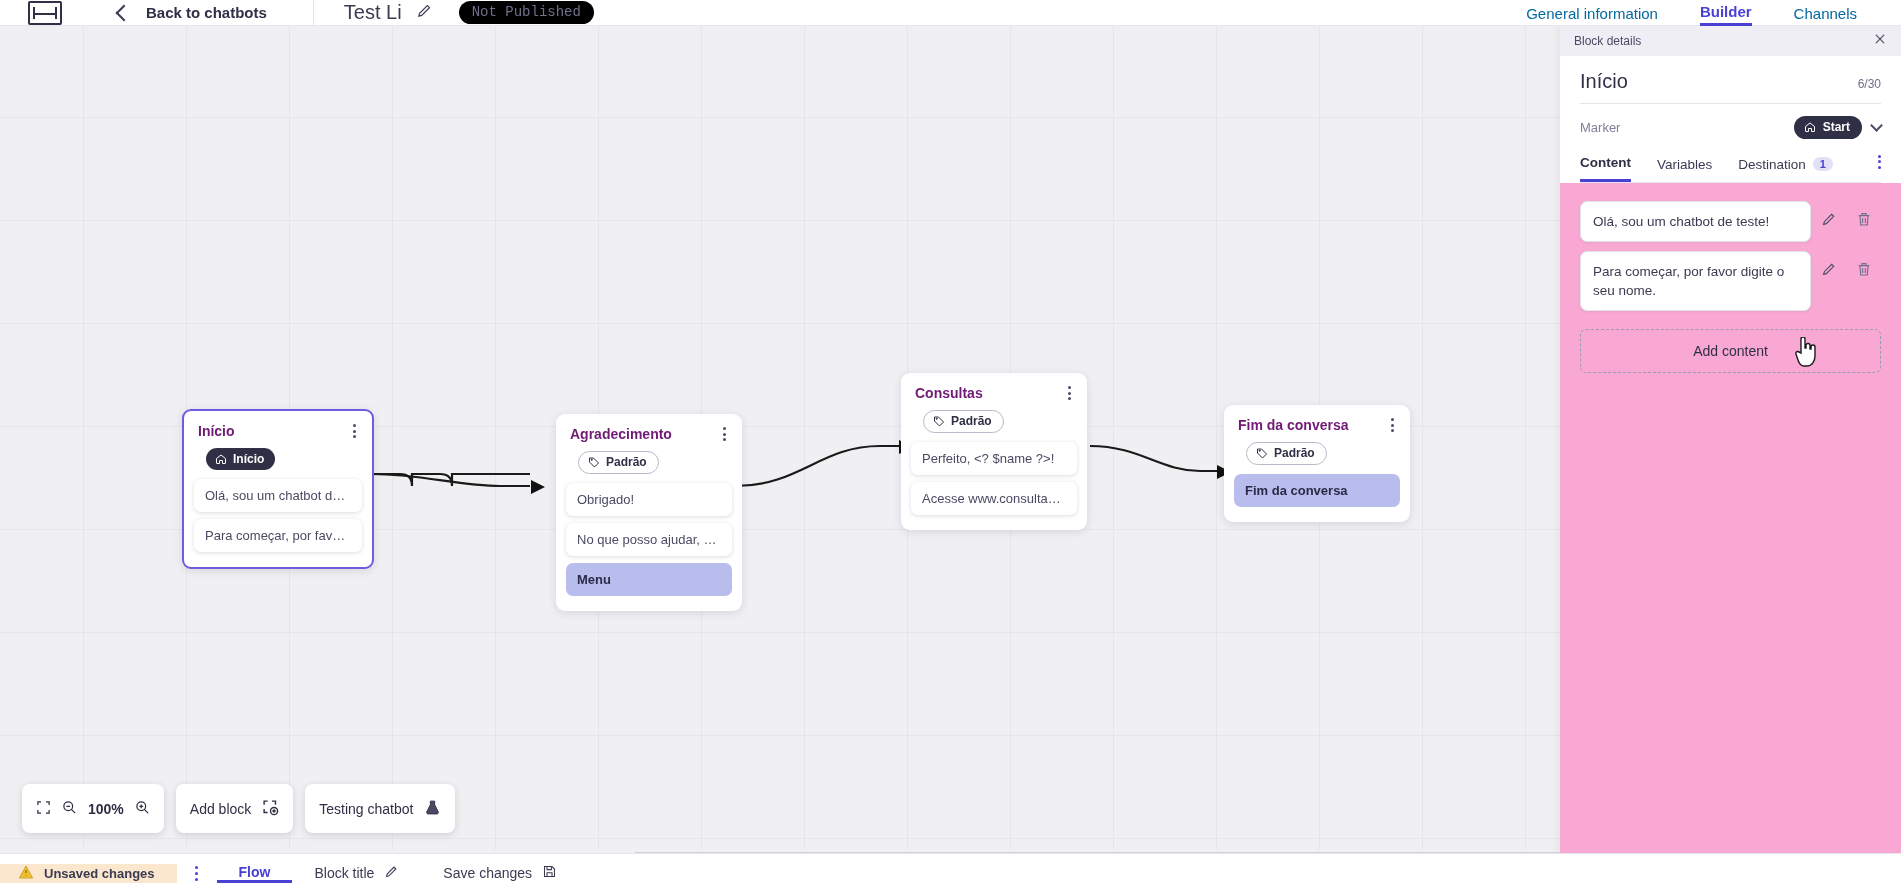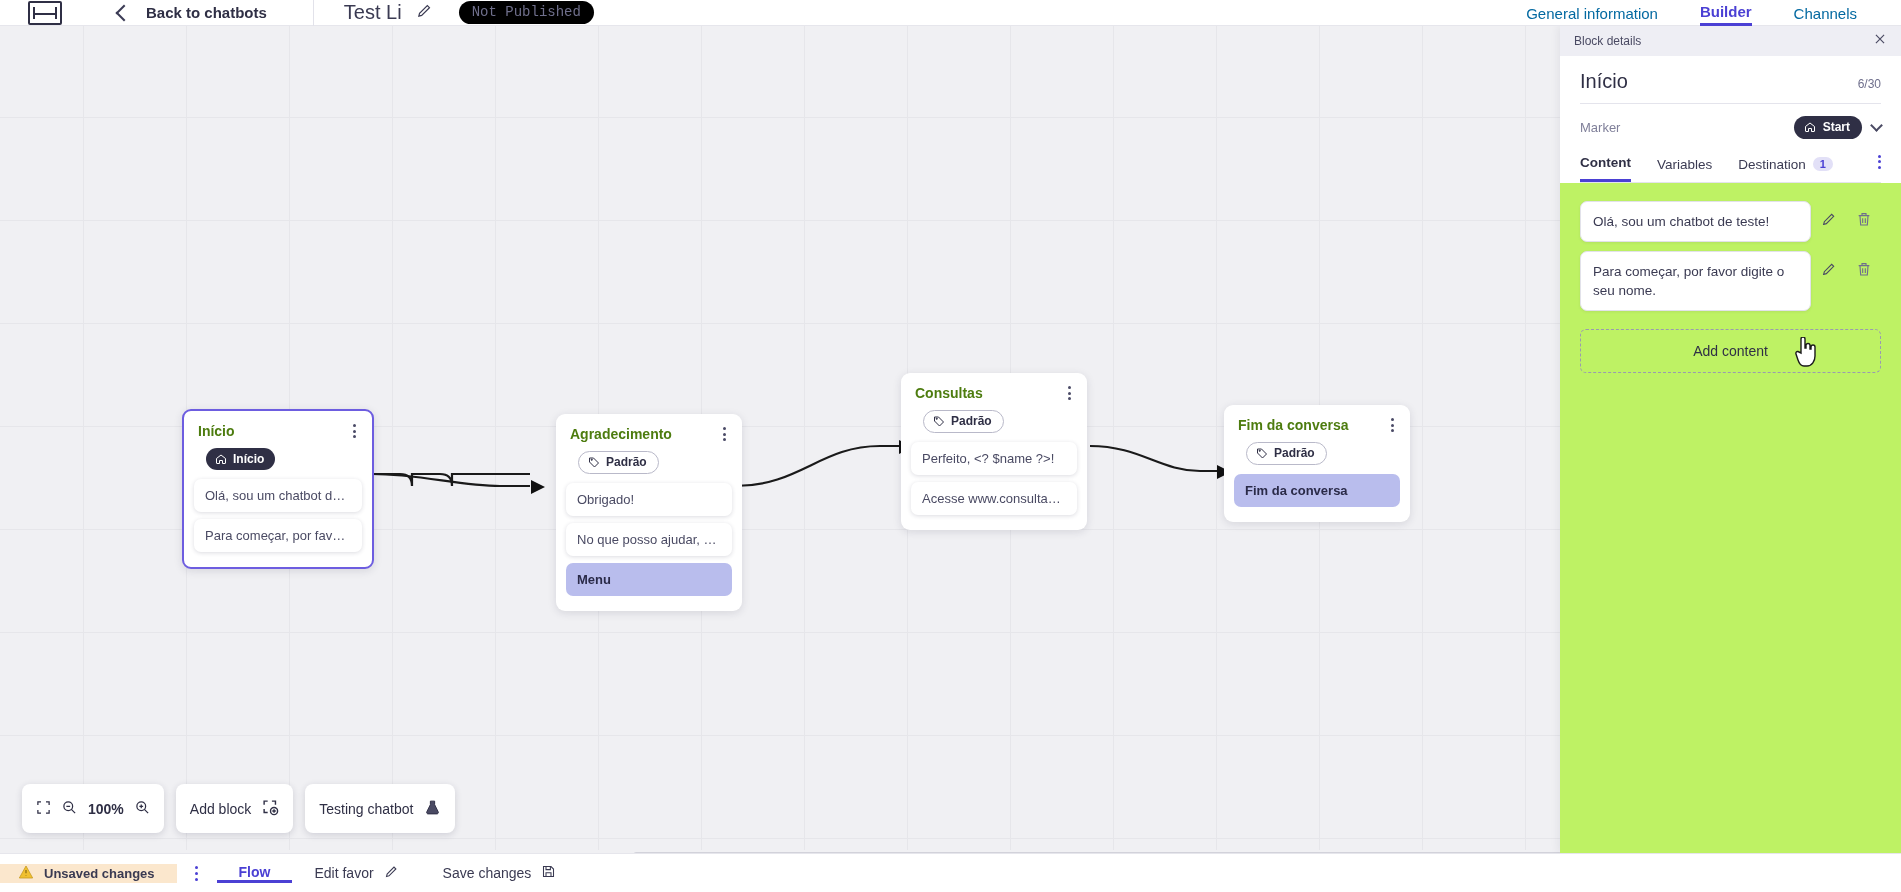--- a/index.html
+++ b/index.html
@@ -76,21 +76,21 @@
   }
 
   
   .block {
     position: absolute; background: #ffffff; border-radius: 9px;
     box-shadow: 0 2px 8px rgba(40,40,70,.13);
     padding: 0 0 8px 0;
   }
   .block.selected { border: 2px solid #6d5de0; }
   .block-head { padding: 12px 14px 0 14px; position: relative; }
-  .block-title { font-size: 14px; font-weight: bold; color: #4d7c0f; white-space: nowrap; }
+  .block-title { font-size: 14px; font-weight: bold; color: #701a75; white-space: nowrap; }
   .kebab {
     position: absolute; right: 10px; top: 11px; width: 16px; height: 18px;
     display: flex; flex-direction: column; align-items: center; justify-content: space-between;
     padding: 2px 0;
   }
   .kebab i { width: 3px; height: 3px; border-radius: 50%; background: #4a4a66; display: block; }
   .tag-row { padding: 9px 14px 9px 22px; }
   .tag-start {
     display: inline-flex; align-items: center; gap: 6px;
     background: #2f2f45; color: #fff; border-radius: 14px;
@@ -151,21 +151,21 @@
     font-size: 14px; color: #3a3a52; white-space: nowrap;
   }
   .bb-item.active {
     color: #4b40d4; font-weight: bold; border-bottom: 3px solid #4b40d4;
   }
   .bb-sep { width: 1px; background: #e6e6ec; margin: 7px 0; }
 
   
   .panel {
     position: absolute; right: 0; top: 26px; width: 341px; height: 827px;
-    background: #bef264; box-shadow: -2px 0 8px rgba(40,40,70,.07);
+    background: #f9a8d4; box-shadow: -2px 0 8px rgba(40,40,70,.07);
     z-index: 20; display: flex; flex-direction: column;
   }
   .panel-topbar {
     height: 30px; background: #eeeef4; display: flex; align-items: center;
     padding: 0 14px; justify-content: space-between;
   }
   .panel-topbar-label { font-size: 12px; color: #4a4a63; }
   .panel-body { background: #fff; padding: 14px 20px 0 20px; }
   .panel-title-row { display: flex; align-items: baseline; justify-content: space-between; }
   .panel-title { font-size: 20px; color: #2f2f45; }
@@ -482,21 +482,21 @@
       <span>
           <i></i>
           <i></i>
           <i></i>
         </span>
     </div>
     <div class="bb-item active">
       <span>Flow</span>
     </div>
     <div class="bb-item">
-      <span>Edit favor</span>
+      <span>Block title</span>
       <span>
         <svg width="15" height="15" viewBox="0 0 24 24" fill="none" stroke="#3a3a52" stroke-width="1.7">
           <path d="M4 20l4-1 11-11-3-3L5 16l-1 4z"></path>
         </svg>
       </span>
     </div>
     <div class="bb-item">
       <span>Save changes</span>
       <span>
         <svg width="15" height="15" viewBox="0 0 24 24" fill="none" stroke="#3a3a52" stroke-width="1.7">

